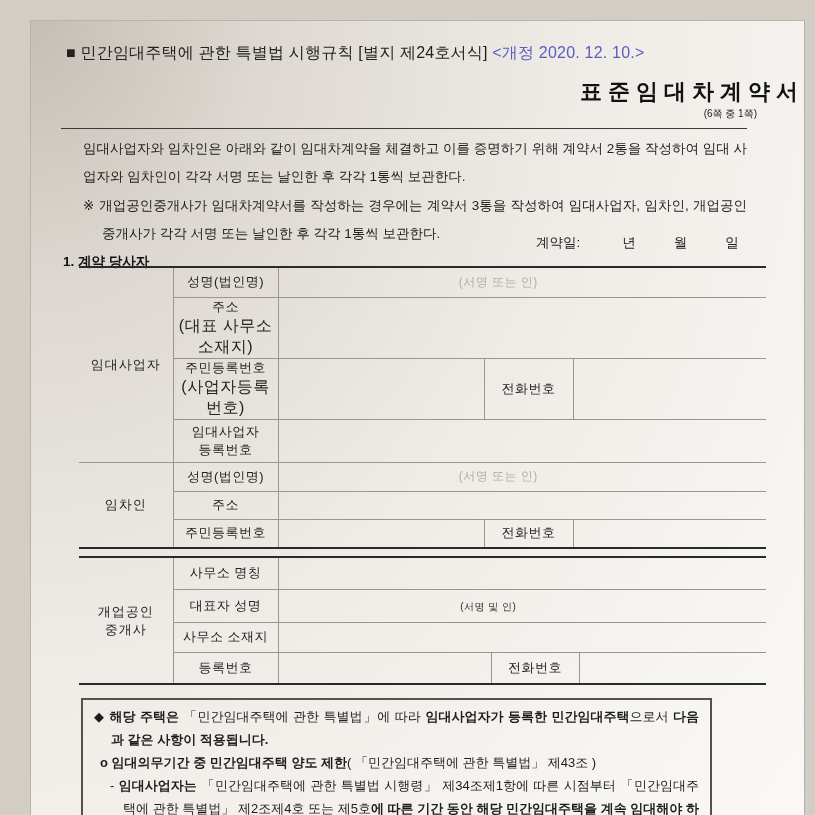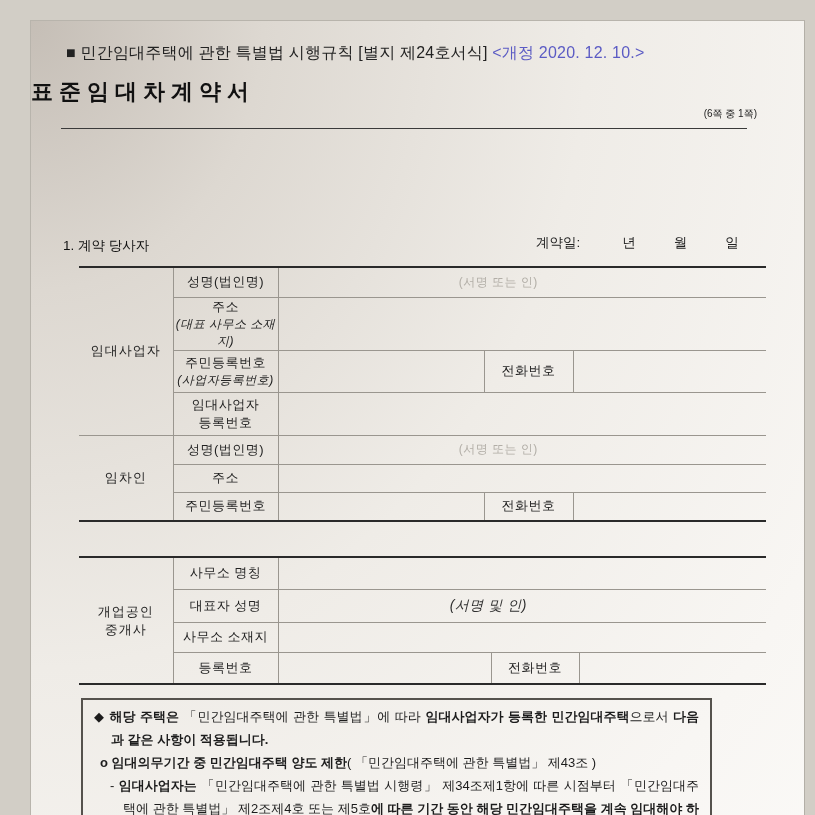--- a/index.html
+++ b/index.html
@@ -10,57 +10,57 @@
     font-family:"Liberation Sans","DejaVu Sans",sans-serif;
     color:#1c1c1c;
   }
   .paper {
     position:absolute; left:30px; top:20px; width:775px; height:900px;
     background:radial-gradient(150% 150% at 0% 0%, #c5beb6 0%, #ddd8d1 20%, #efece7 48%, #f8f6f3 78%, #fcfbf9 100%);
     border-top:1px solid #b8b4ac; border-left:1px solid #b8b4ac; border-right:1px solid #b3afa7;
   }
   .hdr-line { position:absolute; left:35px; top:22px; font-size:16px; color:#222; letter-spacing:0.2px; }
   .hdr-line .rev { color:#5b5bc4; }
-  .doc-title { position:absolute; left:0; top:56px; width:100%; text-align:left;
+  .doc-title { position:absolute; left:0; top:56px; width:100%; text-align:right;
     font-size:22px; font-weight:bold; letter-spacing:6px; color:#111; }
   .page-ind { position:absolute; right:47px; top:86px; font-size:10px; color:#222; }
   .hrule { position:absolute; left:30px; top:107px; width:686px; height:0; border-top:1.5px solid #3a3a3a; }
 
   .intro { position:absolute; left:52px; top:114px; width:664px; font-size:13.5px;
     line-height:28px; text-align:justify; color:#222; }
   .note { padding-left:19px; text-indent:-19px; margin-top:1px; }
 
   .date-row { position:absolute; left:505px; top:206px; font-size:13.5px; color:#222;margin-top:7px; }
   .date-row .gap { display:inline-block; width:38px; }
   .date-row .gap-first { display:inline-block; width:42px; }
 
   .sec-title { position:absolute; left:32px; font-size:13.5px; color:#111; }
   .sec-title b { font-weight:bold; }
-  .sec1 { top:216px; font-weight:normal; }
+  .sec1 { top:232px; font-weight:bold; }
   .sec2 { top:512px; }
   .sec2 .norm { font-weight:normal; }
 
   table.t { position:absolute; left:48px; border-collapse:collapse; table-layout:fixed;
     border-left:hidden; border-right:hidden;
     border-top:2px solid #2a2a2a; border-bottom:2px solid #2a2a2a; }
   .t1 { top:245px; width:687px; }
   .t2 { top:535px; width:687px; }
   table.t td { border:1px solid #9a968f; vertical-align:middle; text-align:center;
     font-size:13px; color:#222; overflow:hidden; }
   td.grp { font-size:14px; color:#333; letter-spacing:1px; }
   td.lbl { letter-spacing:0.5px; }
-  td.lbl .sub { font-size:12px;font-style:italic; }
+  td.lbl .sub { font-size:16px; }
   td.val { background:transparent;margin-left:30px; }
   .r30{height:30px}.r50{height:50px}.r42{height:42px}.r43{height:43px}
   .r29{height:29px}.r28{height:28px}
   .s32{height:32px}.s33{height:33px}.s30{height:30px}
   td.sign-cell { text-align:right; padding-right:48px; }
   .sign-gray { font-size:12px; color:#b2aea7; letter-spacing:0.5px; }
   td.sign-cell2 { text-align:right; padding-right:68px; }
-  .sign-dark { font-size:14px; color:#2e2e2e; letter-spacing:0.5px;font-style:italic; }
+  .sign-dark { font-size:10px; color:#2e2e2e; letter-spacing:0.5px; }
 
   .notice-box { position:absolute; left:50px; top:677px; width:631px; height:150px;
     border:2px solid #55524d; padding:5px 11px 0 11px; font-size:13px; line-height:23px;
     color:#1c1c1c; }
   .notice-box p { text-align:justify; }
   .nb-p1 { padding-left:17px; text-indent:-17px; }
   .nb-p2 { padding-left:6px; }
   .nb-p3 { padding-left:29px; text-indent:-13px; }
   .notice-box .b { font-weight:bold; }
 </style>
@@ -74,20 +74,22 @@
     <span class="rev">&lt;개정 2020. 12. 10.&gt;</span>
   </div>
 
   <div class="doc-title">표준임대차계약서</div>
 
   <div class="page-ind">(6쪽 중 1쪽)</div>
 
   <div class="hrule"></div>
 
   <div class="intro">
+    <div>임대사업자와 임차인은 아래와 같이 임대차계약을 체결하고 이를 증명하기 위해 계약서 2통을 작성하여 임대 사업자와 임차인이 각각 서명 또는 날인한 후 각각 1통씩 보관한다.</div>
+    <div class="note">※ 개업공인중개사가 임대차계약서를 작성하는 경우에는 계약서 3통을 작성하여 임대사업자, 임차인, 개업공인중개사가 각각 서명 또는 날인한 후 각각 1통씩 보관한다.</div>
   </div>
 
   <div class="date-row">
     <span>계약일:</span><span class="gap-first"></span><span>년</span><span class="gap"></span><span>월</span><span class="gap"></span><span>일</span>
   </div>
 
   <div class="sec-title sec1">1. 계약 당사자</div>
 
   <table class="t t1">
     <colgroup>

